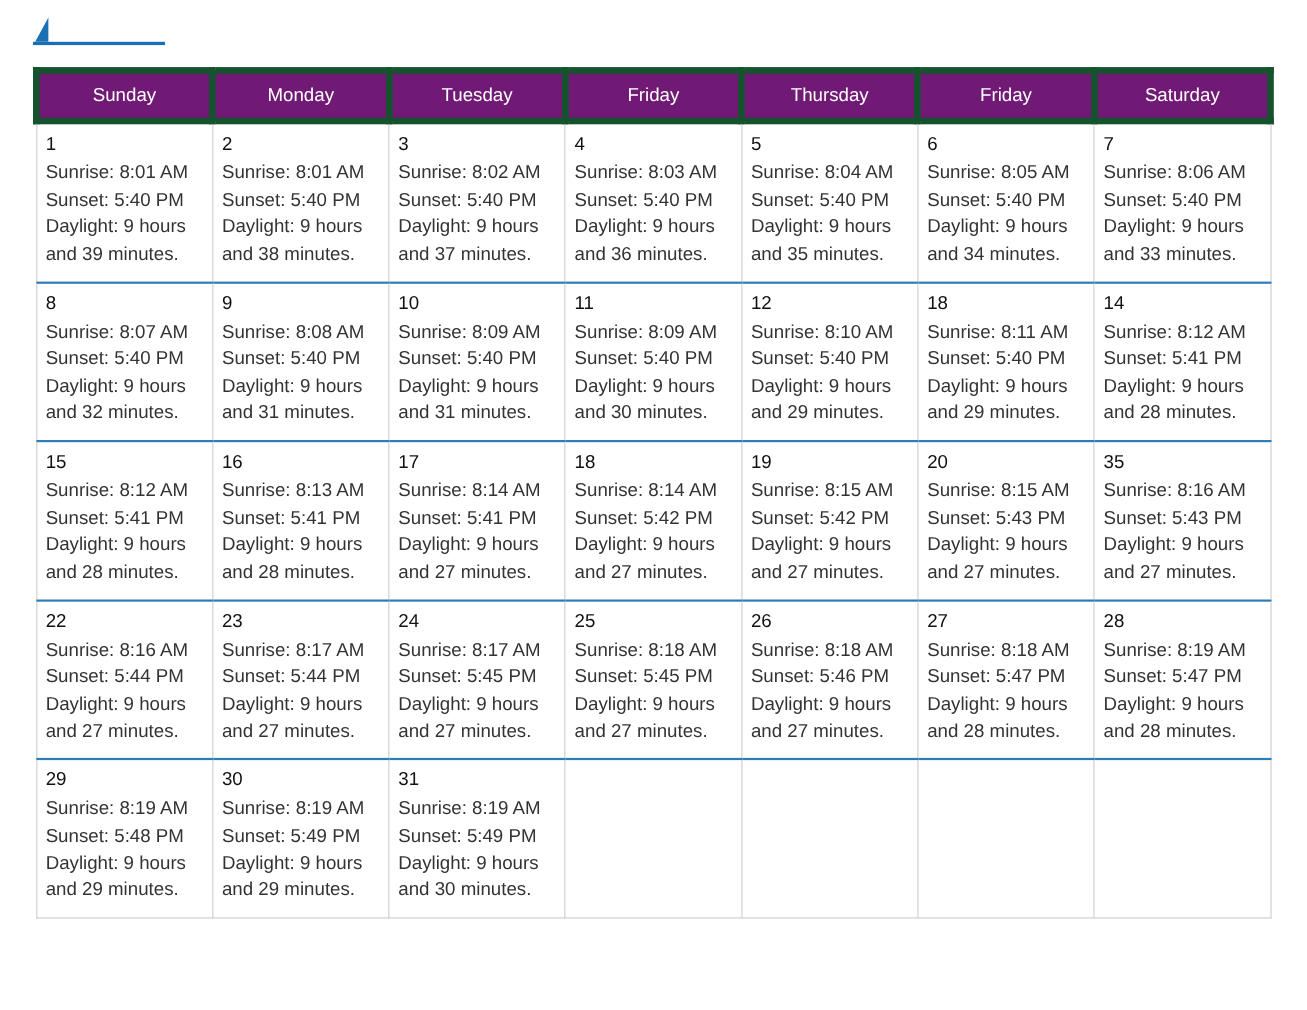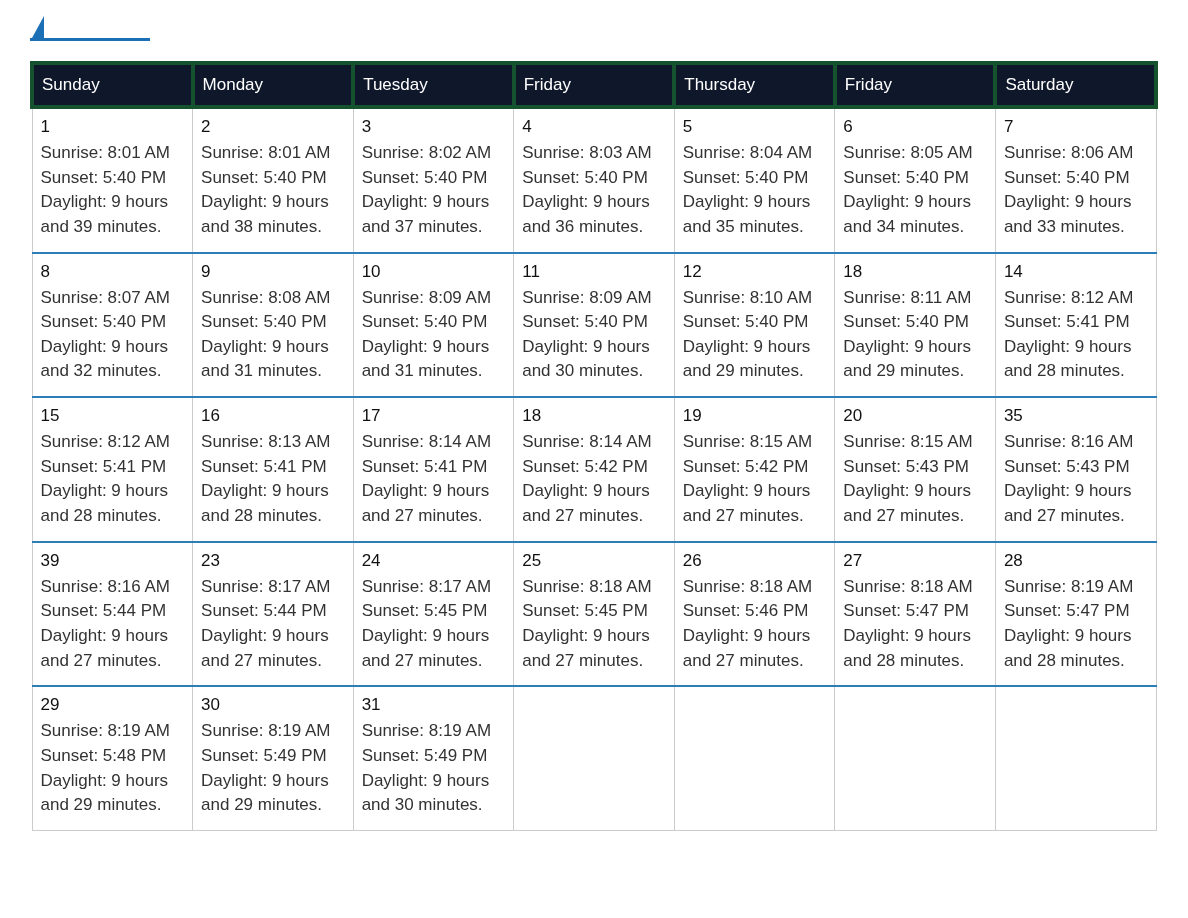--- a/index.html
+++ b/index.html
@@ -58,27 +58,27 @@
       font-size: 22px;
       color: #333;
       margin-top: 4px;
     }
     .calendar-table {
       width: 100%;
       border-collapse: collapse;
       table-layout: fixed;
     }
     .calendar-table th {
-      background: #0f172a;
+      background: #701a75;
       color: #fff;
       font-size: 17px;
       font-weight: normal;
       padding: 10px 8px;
-      text-align: left;
-      border: 4px solid #14532d;
+      text-align: center;
+      border: 6px solid #14532d;
     }
     .calendar-table td {
       vertical-align: top;
       padding: 8px 8px 12px 8px;
       border: 1px solid #ccc;
       border-top: 2px solid #2c7db8;
       font-size: 13px;
       color: #333;
       height: 110px;
     }
@@ -301,21 +301,21 @@
           <span class="day-number">35</span>
           <div class="day-info">
             Sunrise: 8:16 AM<br>
             Sunset: 5:43 PM<br>
             Daylight: 9 hours and&nbsp;27 minutes.
           </div>
         </td>
       </tr>
       <tr>
         <td>
-          <span class="day-number">39</span>
+          <span class="day-number">22</span>
           <div class="day-info">
             Sunrise: 8:16 AM<br>
             Sunset: 5:44 PM<br>
             Daylight: 9 hours and&nbsp;27 minutes.
           </div>
         </td>
         <td>
           <span class="day-number">23</span>
           <div class="day-info">
             Sunrise: 8:17 AM<br>

